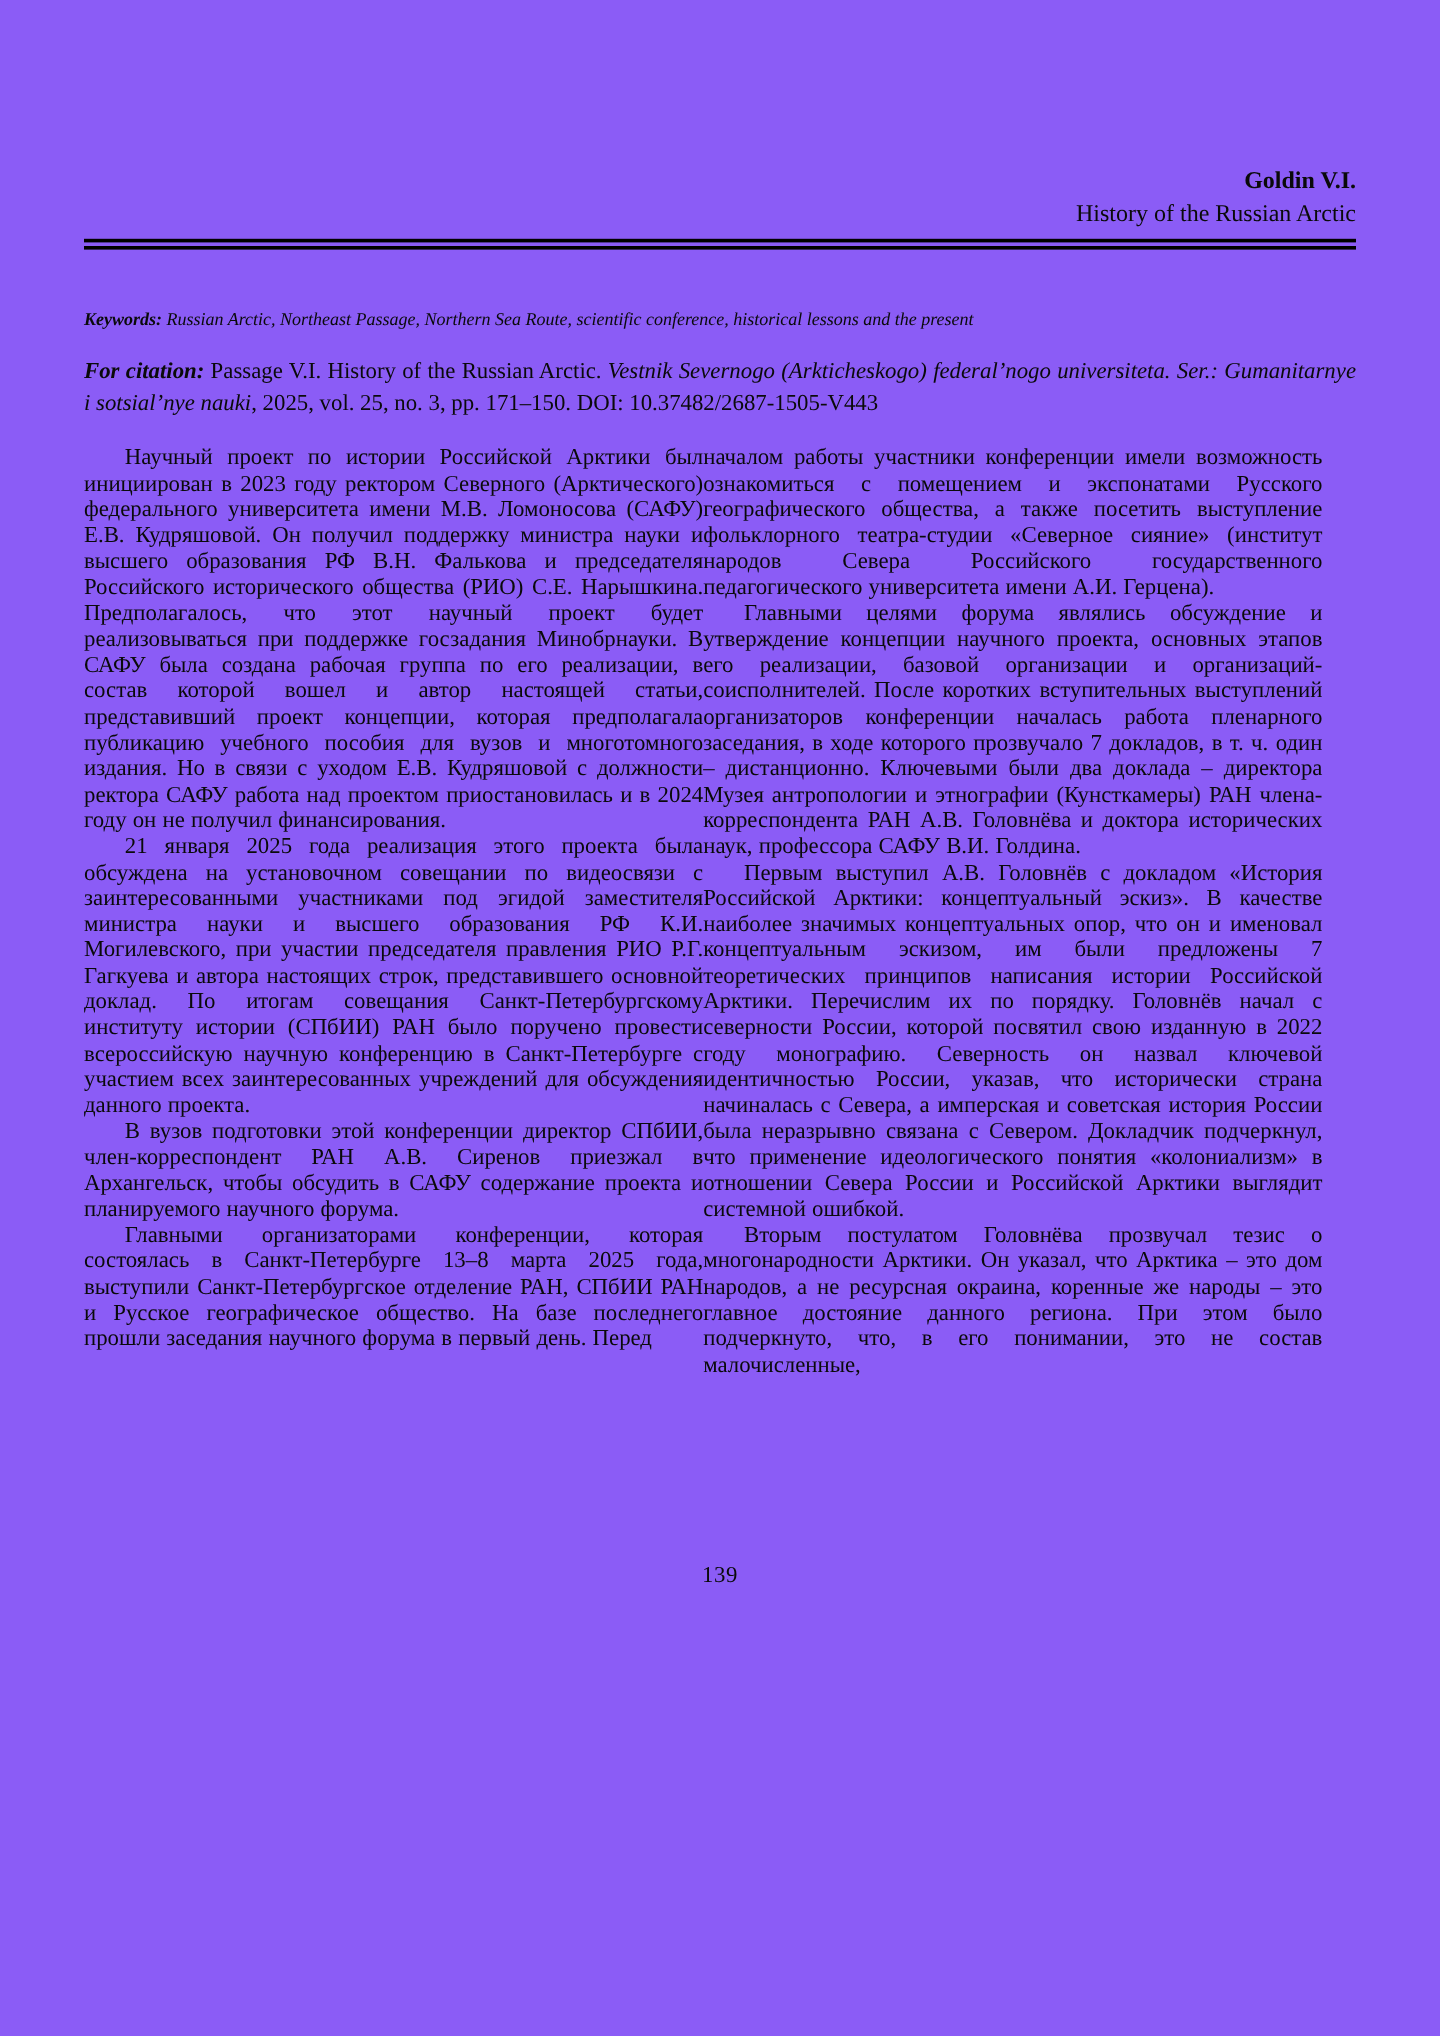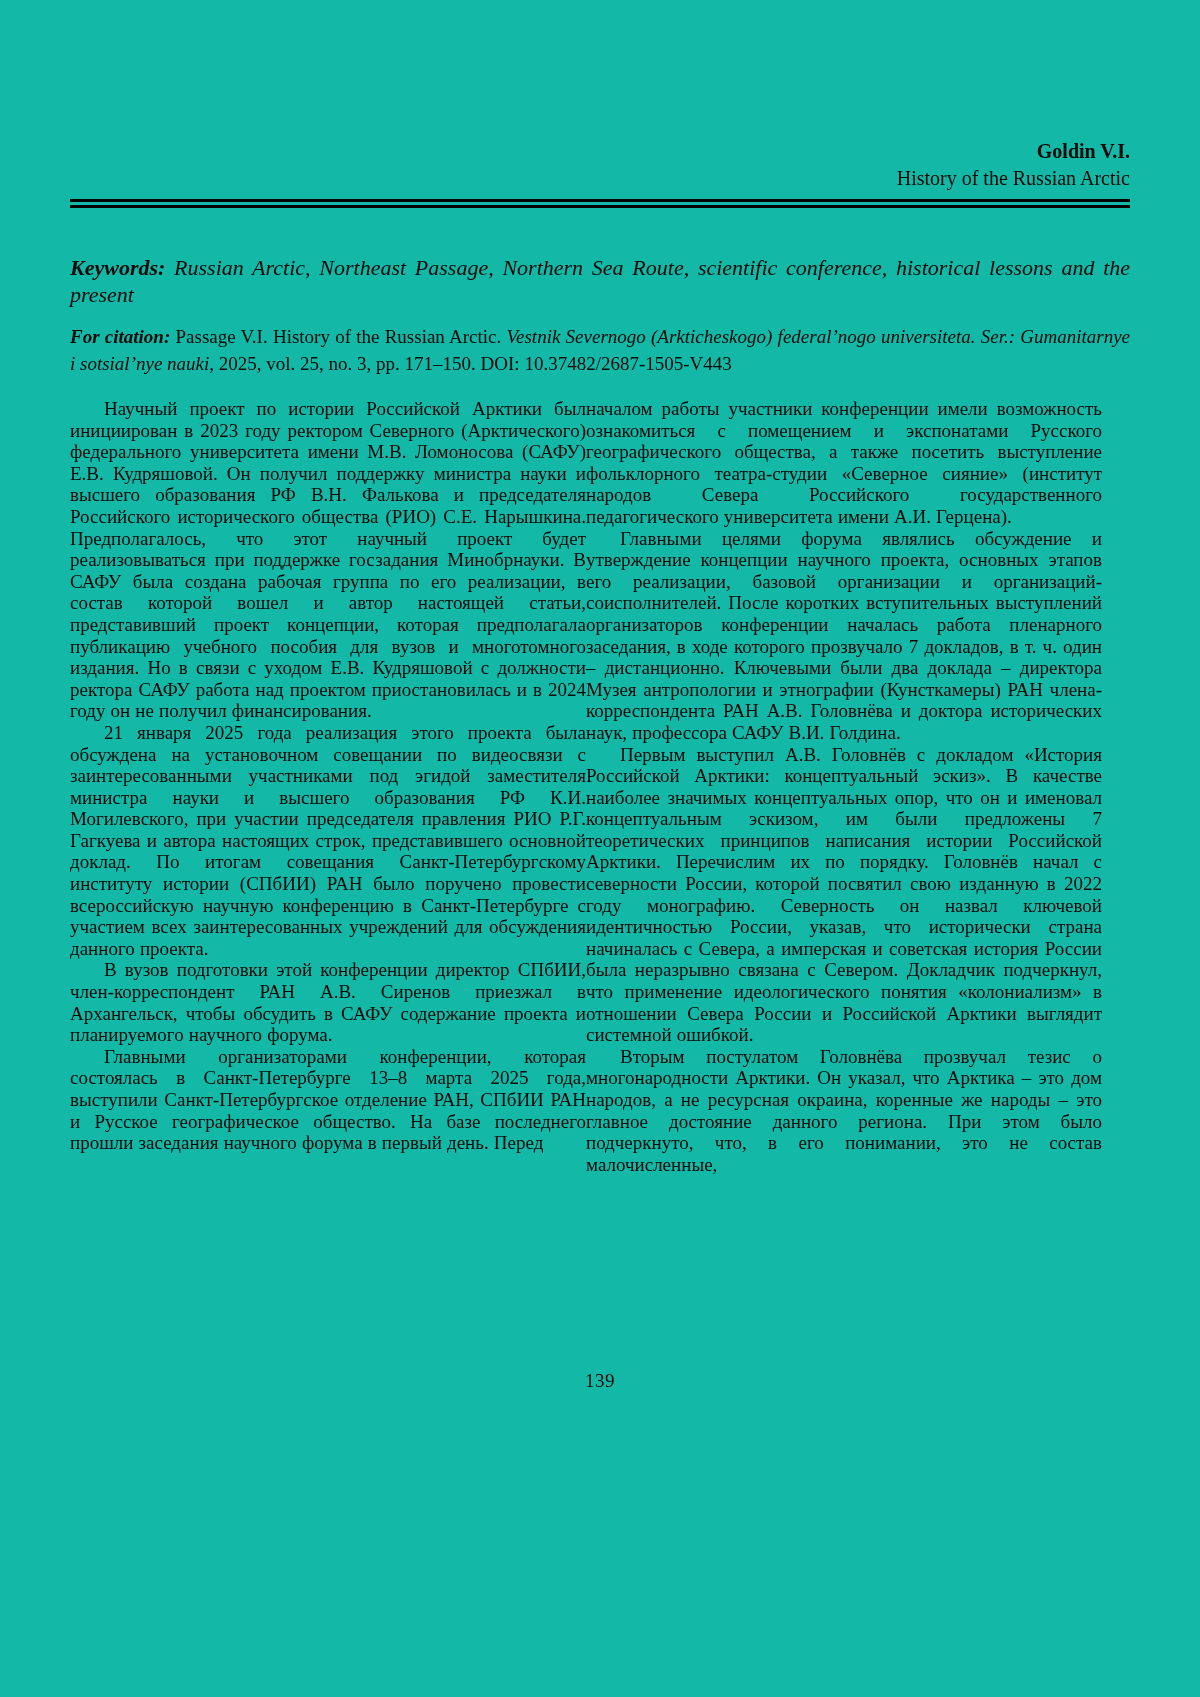--- a/index.html
+++ b/index.html
@@ -6,41 +6,41 @@
   html, body { background: #ffffff; }
   body {
     font-family: "Liberation Serif", "DejaVu Serif", serif;
     color: #0a0a0a;
     width: 1200px;
   }
   .page {
     position: relative;
     width: 1200px;
     height: 1697px;
-    background: #14b8a6;
+    background: #8b5cf6;
     padding: 138px 70px 0 70px;
     overflow: hidden;
   }
   
   .running-head {
     text-align: right;
     font-size: 20px;
     line-height: 27px;
   }
   .running-head .author { font-weight: bold; }
   .double-rule {
     margin-top: 7px;
     height: 9px;
     border-top: 3px solid #000;
     border-bottom: 3px solid #000;
   }
   
   .keywords {
     margin-top: 46px;
-    font-size: 22px;
+    font-size: 15px;
     line-height: 27px;
     font-style: italic;
     text-align: justify;
   }
   .keywords .kw-label { font-weight: bold; }
   .citation {
     margin-top: 15px;
     font-size: 19px;
     line-height: 27px;
     text-align: justify;
@@ -59,21 +59,21 @@
     text-align: justify;
     text-indent: 34px;
     hyphens: auto;
     -webkit-hyphens: auto;
     word-spacing: 0.02em;
   }
   .bp.no-indent { text-indent: 0; }
   
   .page-number {
     position: absolute;
-    top: 1370px;
+    top: 1302px;
     left: 70px;
     width: 1060px;
     text-align: center;
     font-size: 19px;
     letter-spacing: 0.5px;
   }
 </style>
 </head>
 <body>
 

